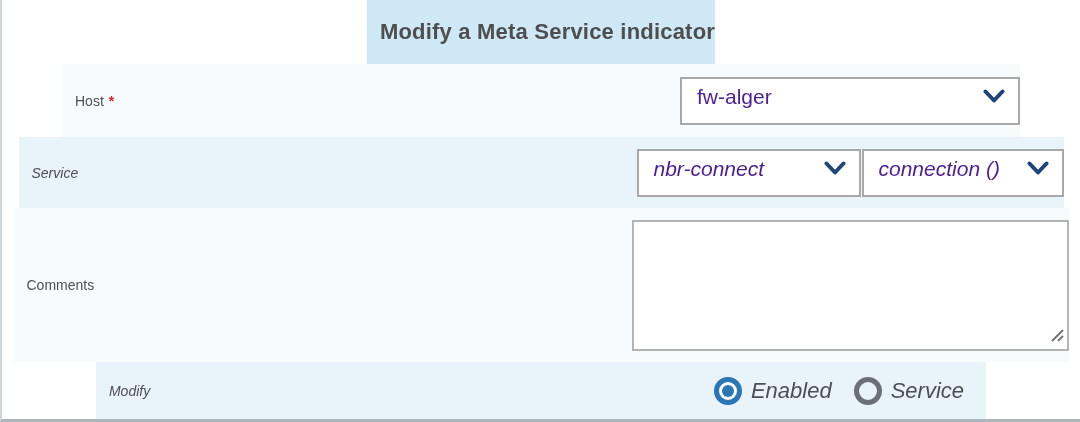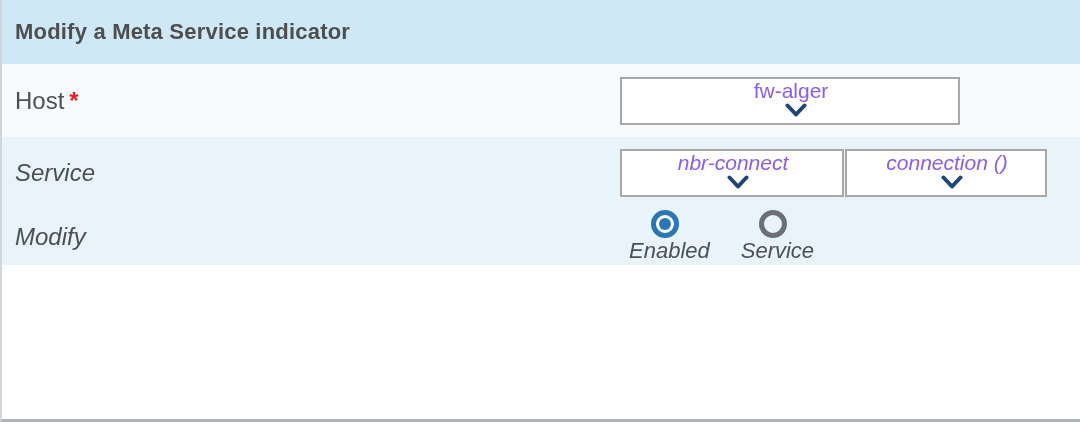--- a/index.html
+++ b/index.html
@@ -8,20 +8,21 @@
     font-family: "Liberation Sans", "DejaVu Sans", sans-serif;
     width: 1080px;
   }
   .panel {
     width: 1080px;
     height: 422px;
     border-left: 2px solid #cfd7dd;
     border-bottom: 3px solid #aeb6bd;
     display: flex;
     flex-direction: column;
+    align-items: center;
   }
   .panel-header {
     height: 64px;
     background: #cfe8f6;
     display: flex;
     align-items: center;
     padding-left: 13px;
     flex: 0 0 auto;
   }
   .panel-title {
@@ -37,44 +38,43 @@
   }
   .row-light { background: #f8fbfe; }
   .row-tint  { background: #e9f3fa; font-style: italic; }
   .row-host     { height: 73px; }
   .row-service  { height: 71px; }
   .row-comments { height: 154px; }
   .row-status   { height: 57px; }
   .label-cell {
     flex: 0 0 618px;
     padding-left: 13px;
-    font-size: 24px;
+    font-size: 14px;
     color: #4c4f54;
   }
   .required-marker {
     color: #ec1c24;
     font-weight: bold;
     margin-left: 5px;
   }
   .control-cell {
     display: flex;
     align-items: center;
   }
   .select {
     height: 48px;
     background: #ffffff;
     border: 2px solid #a8a8a8;
     display: inline-flex;
     align-items: center;
     justify-content: space-between;
     padding: 0 13px 8px 15px;
     font-size: 21px;
-    color: #8b5cf6;
+    color: #4c1d95;
     cursor: pointer;
-    flex-direction: column;
   }
   .select-host    { width: 340px; }
   .select-service { width: 224px; margin-right: 1px; }
   .select-metric  { width: 202px; }
   .chevron { flex: 0 0 auto; margin-left: 10px; display: inline-flex; }
   .textarea-wrap {
     position: relative;
     width: 437px;
     height: 131px;
   }
@@ -95,21 +95,20 @@
     position: absolute;
     right: 4px;
     bottom: 4px;
     pointer-events: none;
   }
   .radio-option {
     display: inline-flex;
     align-items: center;
     margin-right: 22px;
     cursor: pointer;
-    flex-direction: column;
   }
   .radio {
     width: 28px;
     height: 28px;
     border-radius: 50%;
     display: inline-block;
     position: relative;
     background: #ffffff;
   }
   .radio[data-selected="true"]  { border: 5px solid #2b77b6; }
@@ -173,20 +172,36 @@
         <span>connection ()</span>
         <span class="chevron">
           <svg width="22" height="15" viewBox="0 0 22 15">
               <polyline points="2.5,2.5 11,11.5 19.5,2.5" fill="none" stroke="#1d4577" stroke-width="4" stroke-linecap="round" stroke-linejoin="round"></polyline>
             </svg>
         </span>
       </div>
     </div>
   </div>
 
+  <div class="form-row row-comments row-light">
+    <div class="label-cell">
+      <span>Comments</span>
+    </div>
+    <div class="control-cell">
+      <div class="textarea-wrap">
+        <textarea class="comments-textarea" style=""></textarea>
+        <span class="resize-handle-icon">
+          <svg width="15" height="15" viewBox="0 0 15 15">
+              <line x1="13" y1="2" x2="2" y2="13" stroke="#6e6e6e" stroke-width="1.8"></line>
+              <line x1="13" y1="8" x2="8" y2="13" stroke="#6e6e6e" stroke-width="1.8"></line>
+            </svg>
+        </span>
+      </div>
+    </div>
+  </div>
 
   <div class="form-row row-status row-tint">
     <div class="label-cell">
       <span>Modify</span>
     </div>
     <div class="control-cell">
       <span class="radio-option">
         <span class="radio" data-selected="true"></span>
         <span class="radio-label">Enabled</span>
       </span>

